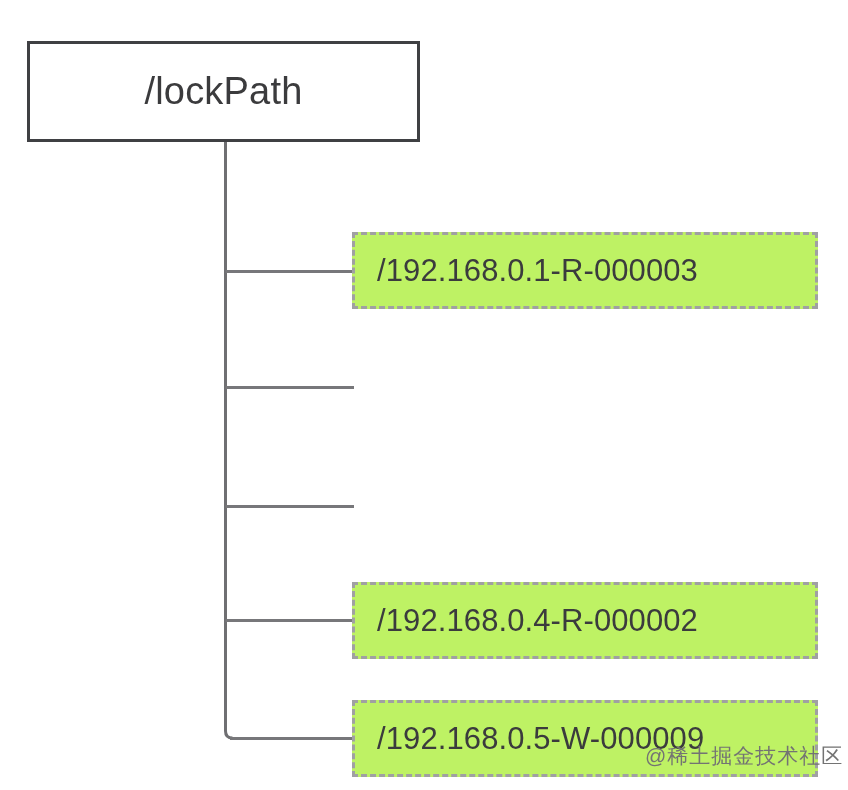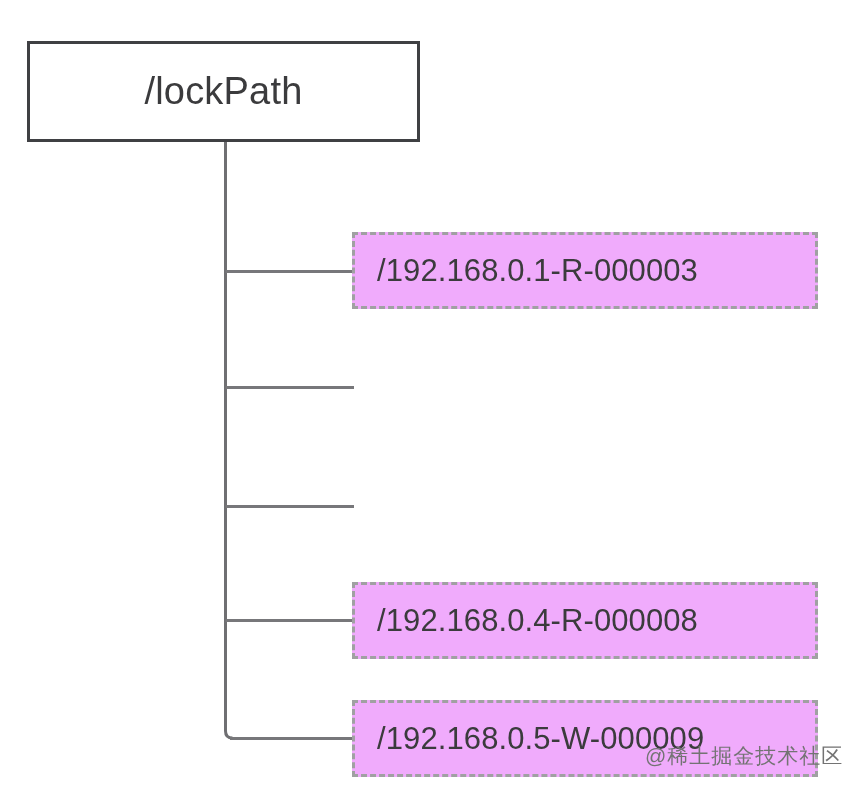--- a/index.html
+++ b/index.html
@@ -42,21 +42,21 @@
   }
 
   
   .child-node {
     position: absolute;
     left: 352px;
     width: 466px;
     height: 77px;
     box-sizing: border-box;
     border: 3px dashed #a0a0a2;
-    background: #f0abfc;
+    background: #bef264;
     display: flex;
     align-items: center;
   }
   .child-label {
     font-size: 31px;
     font-weight: 400;
     color: #3b3b3d;
     white-space: nowrap;
     padding-left: 22px;
     letter-spacing: 0.1px;
@@ -107,21 +107,21 @@
     <span class="root-label">/lockPath</span>
   </div>
 
   <div class="child-node" style="top:232px;">
     <span class="child-label">/192.168.0.1-R-000003</span>
   </div>
 
 
 
   <div class="child-node" style="top:582px;">
-    <span class="child-label">/192.168.0.4-R-000008</span>
+    <span class="child-label">/192.168.0.4-R-000002</span>
   </div>
 
   <div class="child-node" style="top:700px;">
     <span class="child-label">/192.168.0.5-W-000009</span>
   </div>
 
   <div class="watermark">@稀土掘金技术社区</div>
 
 </div>
 

